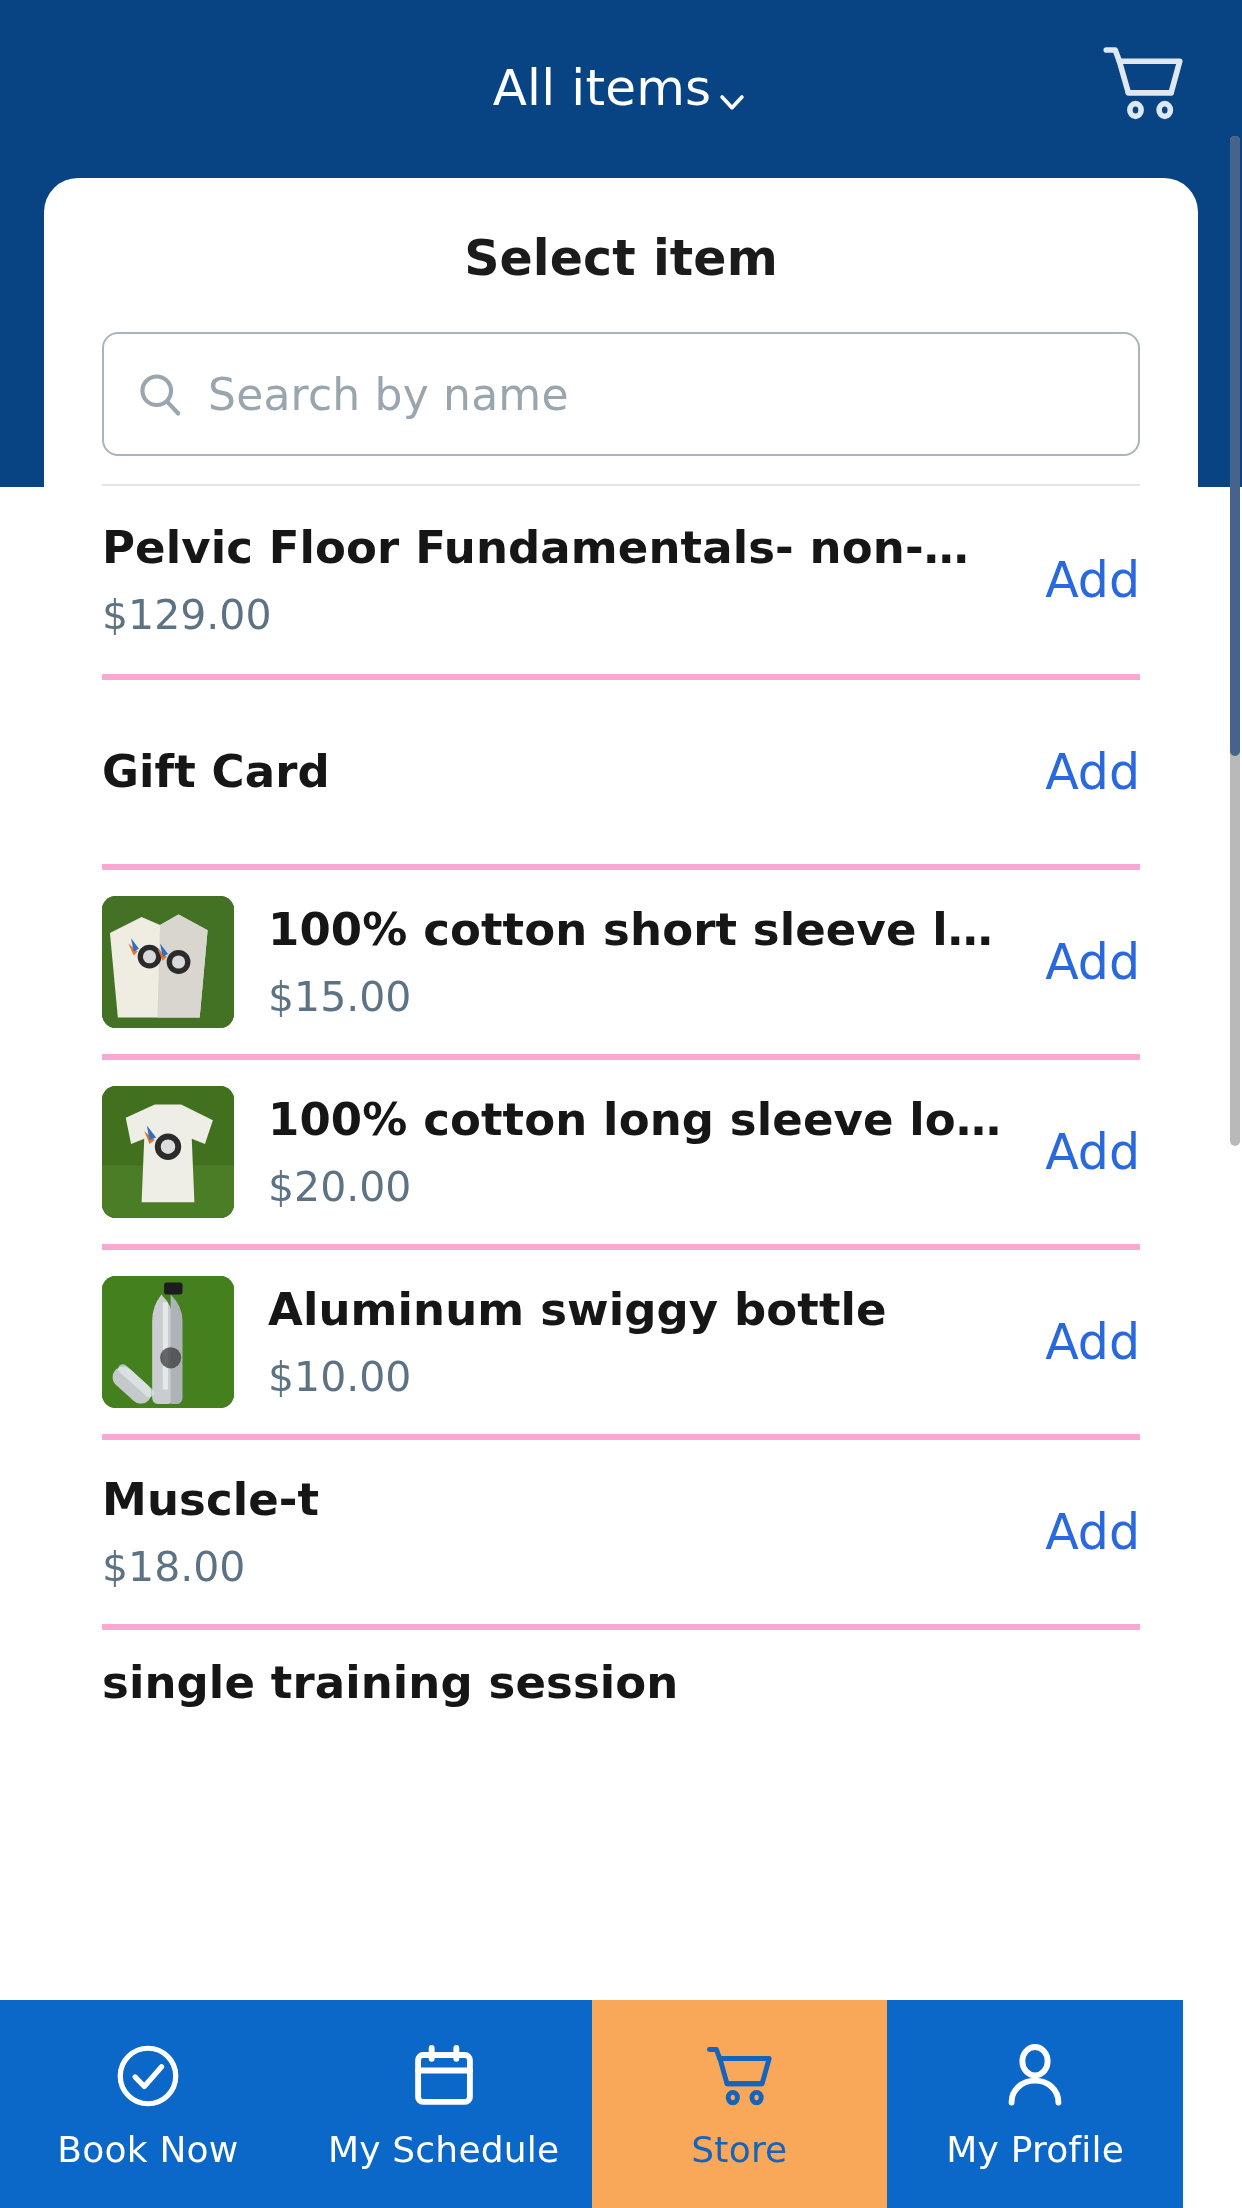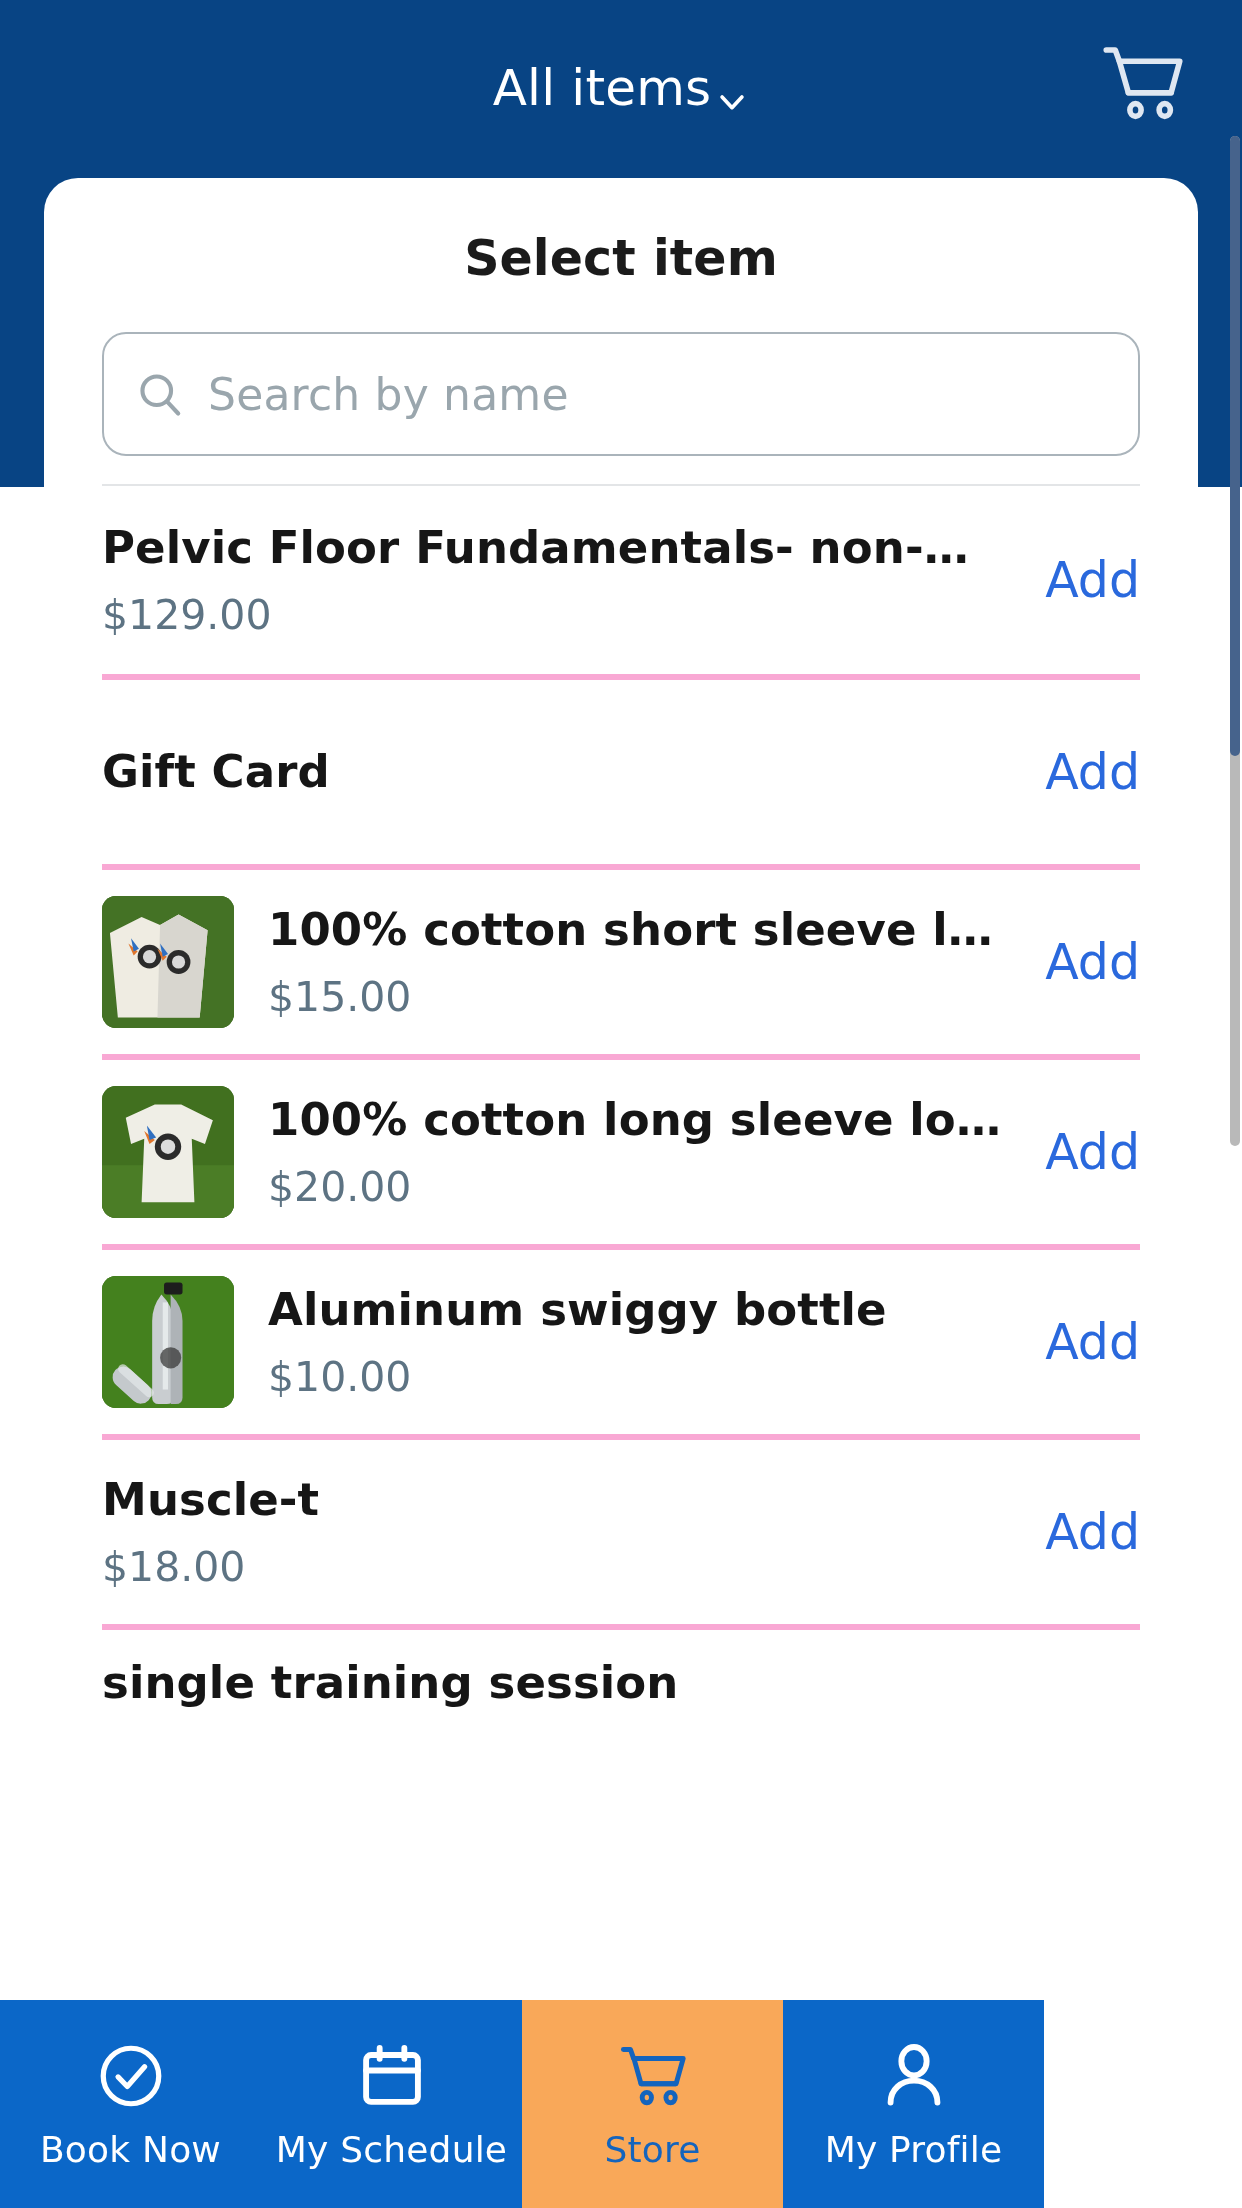--- a/index.html
+++ b/index.html
@@ -58,21 +58,21 @@
   }
   .sheet-head { padding: 52px 58px 0 58px; }
   .sheet-title {
     font-size: 49px; font-weight: 700;
     color: #1b1b1b; letter-spacing: 0.1px; text-align: center;
   }
   .searchbox {
     margin: 45px 0 0 0;
     height: 124px;
     border: 2px solid #aab4bb;
-    border-radius: 24px;
+    border-radius: 16px;
     display: flex; align-items: center;
     padding: 0 30px;
     gap: 22px;
     background: #ffffff;
   }
   .search-ico { width: 52px; height: 52px; flex: 0 0 auto; }
   .search-ph {
     font-size: 44px;
     color: #9aa6ad;
     letter-spacing: 0.2px;
@@ -135,21 +135,21 @@
   .scroll-thumb-top {
     position: absolute; right: 2px; top: 136px;
     width: 10px; height: 620px;
     background: #46638c;
     border-radius: 6px;
   }
 
   
   .bottomnav {
     position: absolute; left: 0; bottom: 0;
-    width: 1044px; height: 208px;
+    width: 1183px; height: 208px;
     display: flex;
   }
   .navitem {
     flex: 1 1 0;
     background: #0b67c8;
     display: flex; flex-direction: column;
     align-items: center; justify-content: center;
     gap: 16px;
     color: #ffffff;
   }

